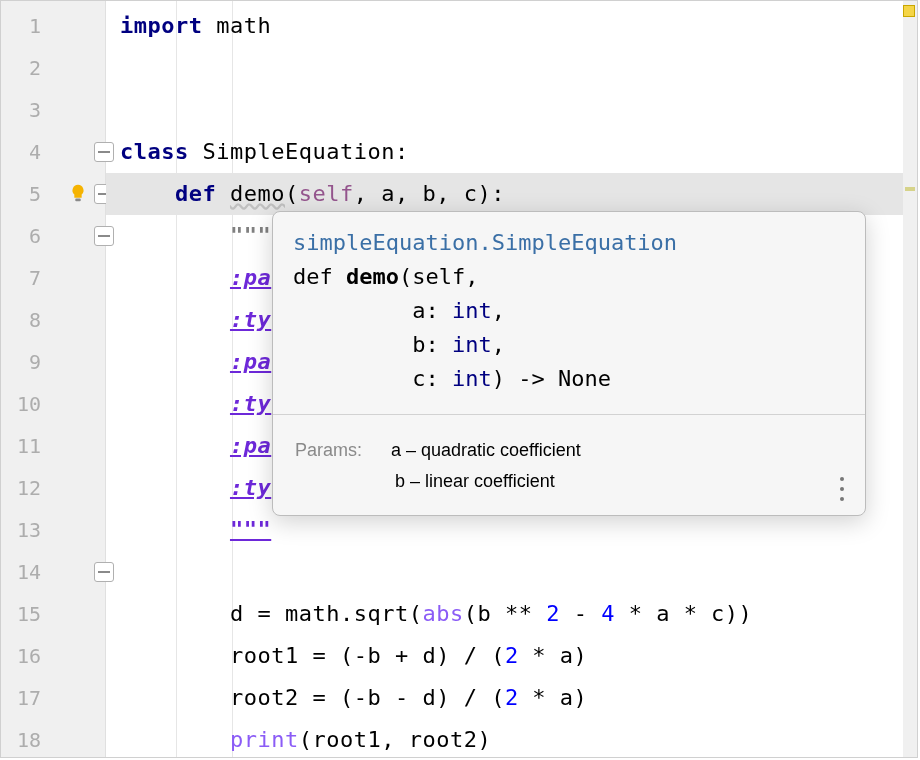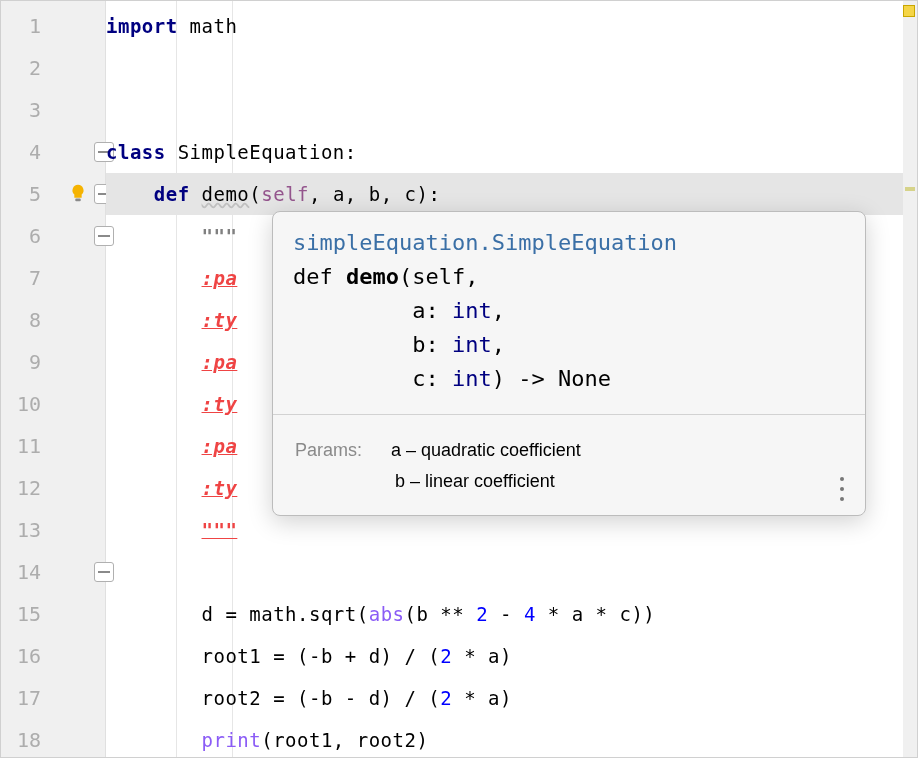--- a/index.html
+++ b/index.html
@@ -79,36 +79,37 @@
     height: 22px;
   }
   .code-area {
     flex: 1 1 auto;
     position: relative;
     padding-top: 4px;
   }
   .code-line {
     height: 42px;
     line-height: 42px;
-    font-size: 19px;
+    font-size: 22px;
     letter-spacing: 0.5px;
     white-space: pre;
+    padding-left: 14px;
     color: #000000;
     position: relative;
   }
   .hl-row {
     background: #e5e5e5;
   }
   .kw   { color: #000080; font-weight: bold; }
   .def  { color: #000080; font-weight: bold; }
   .self { color: #94558d; }
   .num  { color: #0000ff; }
   .builtin { color: #8b5cf6; }
   .docq { color: #808080; font-weight: bold; }
-  .docline { color: #ef4444; font-style: italic; font-weight: bold; text-decoration: underline; }
+  .docline { color: #6d28d9; font-style: italic; font-weight: bold; text-decoration: underline; }
   .ident-wavy { text-decoration: underline wavy #c0c0c0; }
   .guide {
     position: absolute;
     top: 0;
     bottom: 0;
     border-left: 1px solid #e6e6e6;
   }
 
   
   .stripe {

